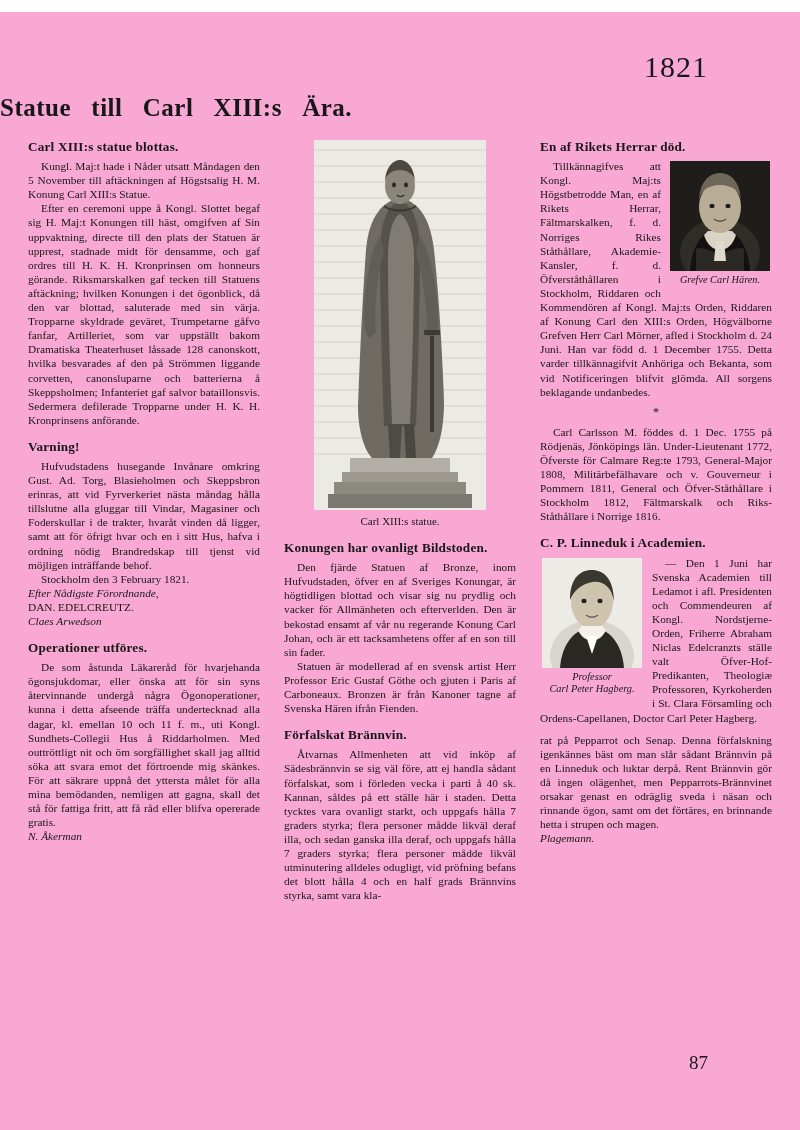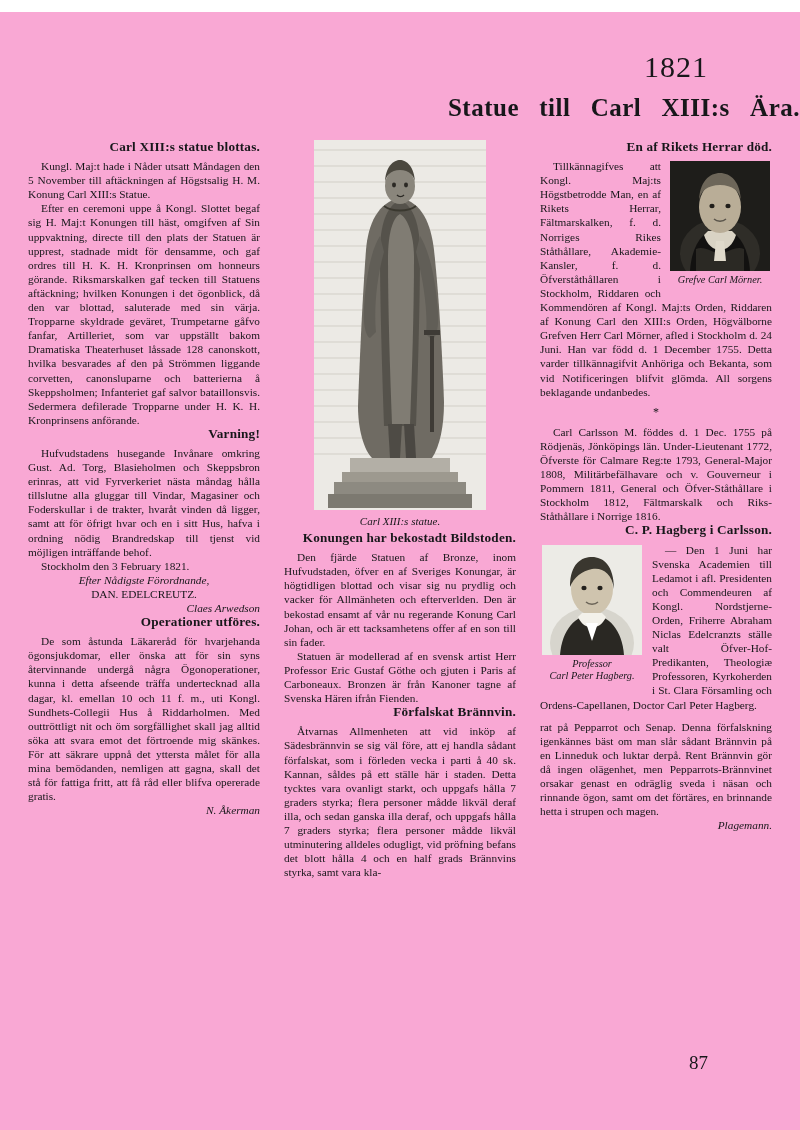--- a/index.html
+++ b/index.html
@@ -28,21 +28,21 @@
     top: 38px;
     font-size: 30px;
     letter-spacing: 1px;
     font-family: "Liberation Serif", serif;
   }
   .main-title {
     position: absolute;
     left: 0;
     top: 82px;
     width: 800px;
-    text-align: right;
+    text-align: left;
     font-size: 25px;
     font-weight: bold;
     letter-spacing: 0.5px;
     font-family: Liberation Serif, serif;
   }
 
   .columns {
     position: absolute;
     left: 28px;
     top: 128px;
@@ -57,52 +57,51 @@
     line-height: 14.1px;
     text-align: justify;
   }
   .col.left { left: 0; }
   .col.mid  { left: 256px; }
   .col.right{ left: 512px; font-family: Liberation Serif, serif; }
 
   h2.sec {
     font-size: 13.2px;
     font-weight: bold;
-    text-align: right;
+    text-align: left;
     margin: 0 0 5px 0;
     letter-spacing: 0.2px;
   }
-  h2.sec.spaced { margin-top: 0; }
+  h2.sec.spaced { margin-top: 13px; }
   p {
     margin: 0 0 0 0;
     text-indent: 13px;
   }
   p.noind { text-indent: 0; }
-  p.center { text-align: center; text-indent: 0; }
-  p.right  { text-align: right; text-indent: 0; }
+  p.center { text-align: left; text-indent: 0; }
+  p.right  { text-indent: 0; }
   .it { font-style: italic; }
   .star { text-align: center; margin: 6px 0 6px 0; font-size: 12px; }
 
   
   .statue-fig {
     width: 232px;
     margin: 0 0 3px 0;
     text-align: center;
   }
   .statue-img {
     width: 172px;
     height: 370px;
     margin: 0 auto;
     display: block;
     position: relative;
     background: #e8e7e2;
     overflow: hidden;
   }
   .fig-cap {
-    font-style: italic;
     font-size: 11px;
     text-align: center;
     margin-top: 4px;
   }
 
   
   .portrait-wrap-r {
     float: right;
     width: 104px;
     margin: 2px 0 2px 7px;
@@ -228,21 +227,21 @@
             <ellipse cx="80" cy="45" rx="2" ry="2.4" fill="#2b2924"></ellipse>
             <ellipse cx="92" cy="45" rx="2" ry="2.4" fill="#2b2924"></ellipse>
             <path d="M83 55 C85 57 88 57 90 55" stroke="#2b2924" stroke-width="1.4" fill="none"></path>
 
             <path d="M70 66 C78 72 94 72 102 66" stroke="#3a382f" stroke-width="2" fill="none"></path>
           </svg>
         </div>
         <div class="fig-cap">Carl XIII:s statue.</div>
       </div>
 
-      <h2 class="sec spaced">Konungen har bekostadt Bildstoden.</h2>
+      <h2 class="sec spaced">Konungen har ovanligt Bildstoden.</h2>
       <p>Den fjärde Statuen af Bronze, inom Hufvudstaden, öfver en af Sveriges Konungar, är högtidligen blottad och visar sig nu prydlig och vacker för Allmänheten och efterverlden. Den är bekostad ensamt af vår nu regerande Konung Carl Johan, och är ett tacksamhetens offer af en son till sin fader.</p>
       <p>Statuen är modellerad af en svensk artist Herr Professor Eric Gustaf Göthe och gjuten i Paris af Carboneaux. Bronzen är från Kanoner tagne af Svenska Hären ifrån Fienden.</p>
 
       <h2 class="sec spaced">Förfalskat Brännvin.</h2>
       <p>Åtvarnas Allmenheten att vid inköp af Sädesbrännvin se sig väl före, att ej handla sådant förfalskat, som i förleden vecka i parti å 40 sk. Kannan, såldes på ett ställe här i staden. Detta tycktes vara ovanligt starkt, och uppgafs hålla 7 graders styrka; flera personer mådde likväl deraf illa, och sedan ganska illa deraf, och uppgafs hålla 7 graders styrka; flera personer mådde likväl utminutering alldeles odugligt, vid pröfning befans det blott hålla 4 och en half grads Brännvins styrka, samt vara kla-</p>
     </div>
 
     <div class="col right">
       <h2 class="sec">En af Rikets Herrar död.</h2>
 
@@ -255,29 +254,29 @@
             <path d="M34 74 C40 94 60 94 66 74 L62 70 L38 70 Z" fill="#d9d3c4"></path>
             <ellipse cx="50" cy="46" rx="21" ry="26" fill="#b9ad97"></ellipse>
             <path d="M29 42 C29 20 40 12 50 12 C60 12 71 20 71 42 C71 30 62 24 50 24 C38 24 29 30 29 42 Z" fill="#6d6659"></path>
             <ellipse cx="42" cy="45" rx="2.6" ry="2.2" fill="#201e1a"></ellipse>
             <ellipse cx="58" cy="45" rx="2.6" ry="2.2" fill="#201e1a"></ellipse>
             <path d="M44 58 C47 61 53 61 56 58" stroke="#5a544a" stroke-width="1.4" fill="none"></path>
             <path d="M26 88 C34 84 42 92 50 92 C58 92 66 84 74 88 L74 110 L26 110 Z" fill="#2b2924"></path>
             <path d="M46 80 L54 80 L56 100 L44 100 Z" fill="#e0dacb"></path>
           </svg>
         </div>
-        <div class="pcap">Grefve Carl Mörner.</div>
+        <div class="pcap">Grefve Carl Hären.</div>
       </div>
 
       <p>Tillkännagifves att Kongl. Maj:ts Högstbetrodde Man, en af Rikets Herrar, Fältmarskalken, f. d. Norriges Rikes Ståthållare, Akademie-Kansler, f. d. Öfverståthållaren i Stockholm, Riddaren och Kommendören af Kongl. Maj:ts Orden, Riddaren af Konung Carl den XIII:s Orden, Högvälborne Grefven Herr Carl Mörner, afled i Stockholm d. 24 Juni. Han var född d. 1 December 1755. Detta varder tillkännagifvit Anhöriga och Bekanta, som vid Notificeringen blifvit glömda. All sorgens beklagande undanbedes.</p>
       <div class="clear"></div>
       <div class="star">*</div>
       <p>Carl Carlsson M. föddes d. 1 Dec. 1755 på Rödjenäs, Jönköpings län. Under-Lieutenant 1772, Öfverste för Calmare Reg:te 1793, General-Major 1808, Militärbefälhavare och v. Gouverneur i Pommern 1811, General och Öfver-Ståthållare i Stockholm 1812, Fältmarskalk och Riks-Ståthållare i Norrige 1816.</p>
 
-      <h2 class="sec spaced">C. P. Hagberg i Carlsson.</h2>
+      <h2 class="sec spaced">C. P. Linneduk i Academien.</h2>
 
       <div class="portrait-wrap-l">
         <div class="portrait">
           <svg width="100" height="110" viewBox="0 0 100 110" xmlns="http://www.w3.org/2000/svg">
             <rect width="100" height="110" fill="#ecebe6"></rect>
             <ellipse cx="50" cy="98" rx="42" ry="36" fill="#d7d5cd"></ellipse>
             <path d="M18 110 C20 84 34 70 50 70 C66 70 80 84 82 110 Z" fill="#2a2823"></path>
             <ellipse cx="50" cy="44" rx="21" ry="26" fill="#cfc4ae"></ellipse>
             <path d="M28 42 C28 18 40 12 50 12 C61 12 72 20 72 44 C70 28 60 22 50 24 C40 26 32 32 28 42 Z" fill="#3a372f"></path>
             <ellipse cx="42" cy="43" rx="2.6" ry="2.2" fill="#23211d"></ellipse>

